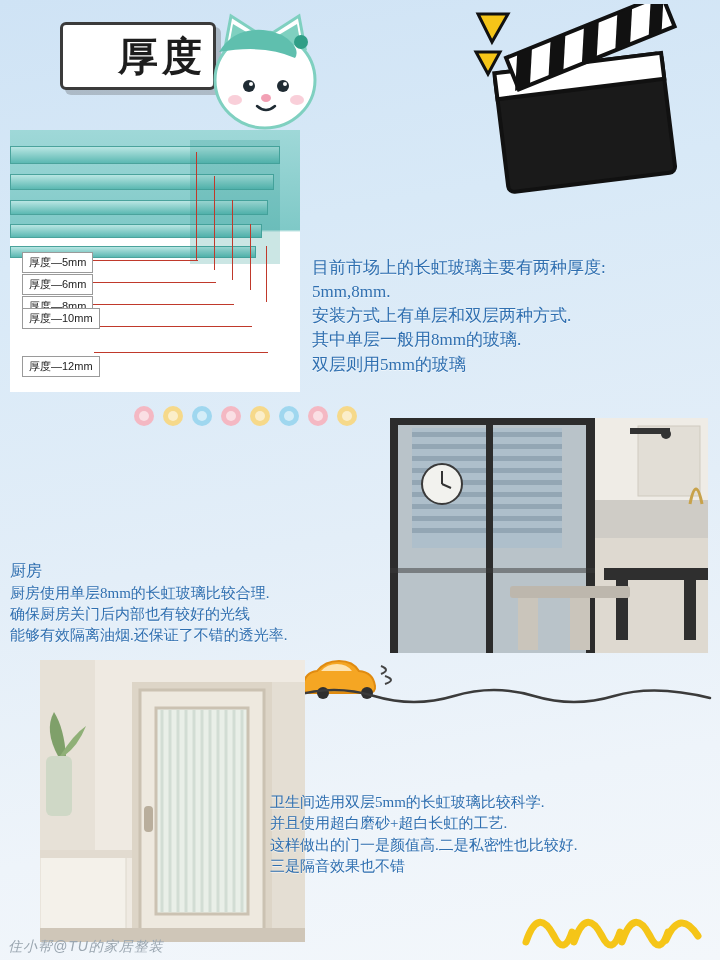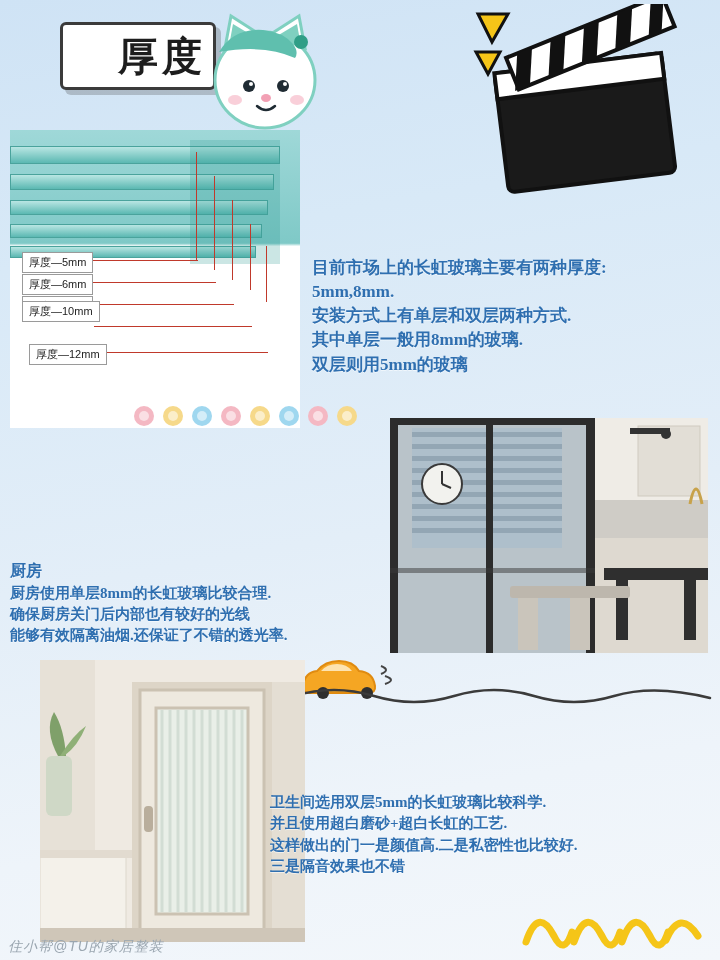--- a/index.html
+++ b/index.html
@@ -26,37 +26,37 @@
 
   
   .mascot{position:absolute;left:205px;top:8px;width:120px;height:132px;}
   .mascot svg{display:block;}
 
   
   .clapper{position:absolute;left:470px;top:4px;width:230px;height:200px;}
 
   
   .photo-glass{
-    position:absolute;left:10px;top:130px;width:290px;height:298px;
+    position:absolute;left:10px;top:130px;width:290px;height:262px;
     background:#ffffff;overflow:hidden;
   }
   .glass-bg{position:absolute;inset:0;background:linear-gradient(180deg,#9fd8d8 0%,#7fc9c7 38%,#ffffff 39%,#ffffff 100%);}
   .glass-sheet{position:absolute;height:16px;background:linear-gradient(180deg,#b9e6e3,#5bb8b2);border:1px solid #4aa39c;}
   .glass-edge{position:absolute;background:#2f9a92;opacity:.75;}
   .lbl{
     position:absolute;left:12px;background:#fff;border:1px solid #9a9a9a;
     font-size:11px;color:#222;padding:2px 6px;white-space:nowrap;
     font-family:"Liberation Sans",sans-serif;
   }
   .leader{position:absolute;background:#c0392b;height:1px;transform-origin:left center;}
   .leader-v{position:absolute;background:#c0392b;width:1px;}
 
   
   .para{
-    position:absolute;color:#2f6fb0;font-weight:bold;line-height:1.42;
+    position:absolute;color:#2f6fb0;font-weight:normal;line-height:1.42;
     font-family:"Liberation Serif","DejaVu Serif",serif;
     text-shadow:0 1px 0 rgba(255,255,255,.55);
   }
   .para div{white-space:nowrap;}
   #para-thickness{left:312px;top:256px;font-size:17px;}
   #para-kitchen{left:10px;top:560px;font-size:15px;}
   #para-bath{left:270px;top:792px;font-size:15px;}
   .para-head{font-size:16px;}
 
   
@@ -146,22 +146,22 @@
 
     <div class="leader" style="left:80px;top:130px;width:108px;"></div>
     <div class="leader" style="left:80px;top:152px;width:126px;"></div>
     <div class="leader" style="left:80px;top:174px;width:144px;"></div>
     <div class="leader" style="left:84px;top:196px;width:158px;"></div>
     <div class="leader" style="left:84px;top:222px;width:174px;"></div>
 
     <div class="lbl" style="top:122px;">厚度—5mm</div>
     <div class="lbl" style="top:144px;">厚度—6mm</div>
     <div class="lbl" style="top:166px;">厚度—8mm</div>
-    <div class="lbl" style="top:171px;">厚度—10mm</div>
-    <div class="lbl" style="top:214px;margin-left:7px;">厚度—12mm</div>
+    <div class="lbl" style="top:178px;">厚度—10mm</div>
+    <div class="lbl" style="top:226px;">厚度—12mm</div>
   </div>
 
   <div class="para" id="para-thickness">
     <div>目前市场上的长虹玻璃主要有两种厚度:</div>
     <div>5mm,8mm.</div>
     <div>安装方式上有单层和双层两种方式.</div>
     <div>其中单层一般用8mm的玻璃.</div>
     <div>双层则用5mm的玻璃</div>
   </div>
 

